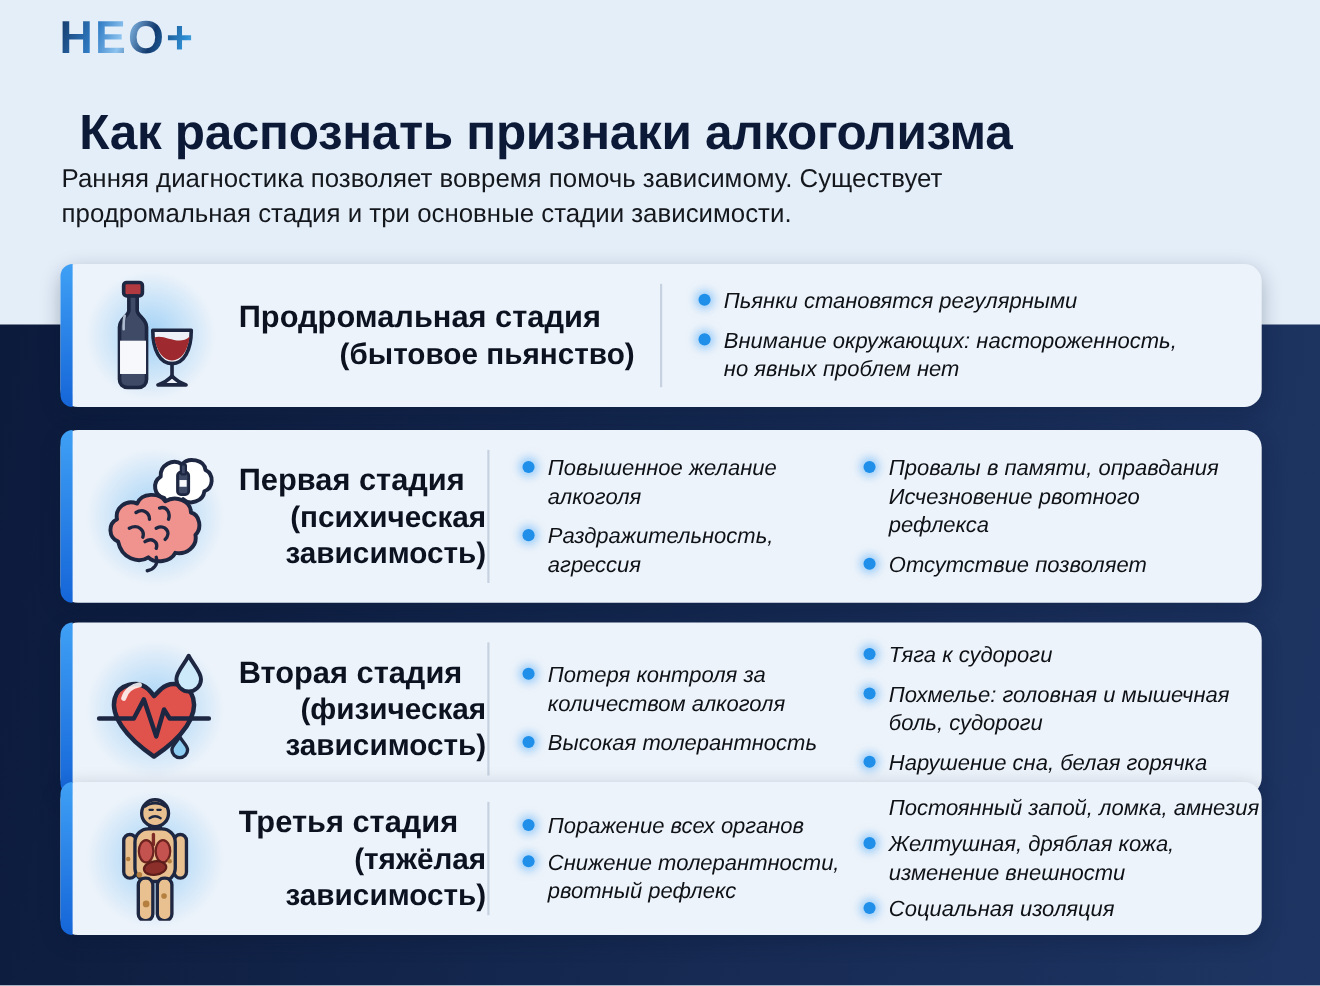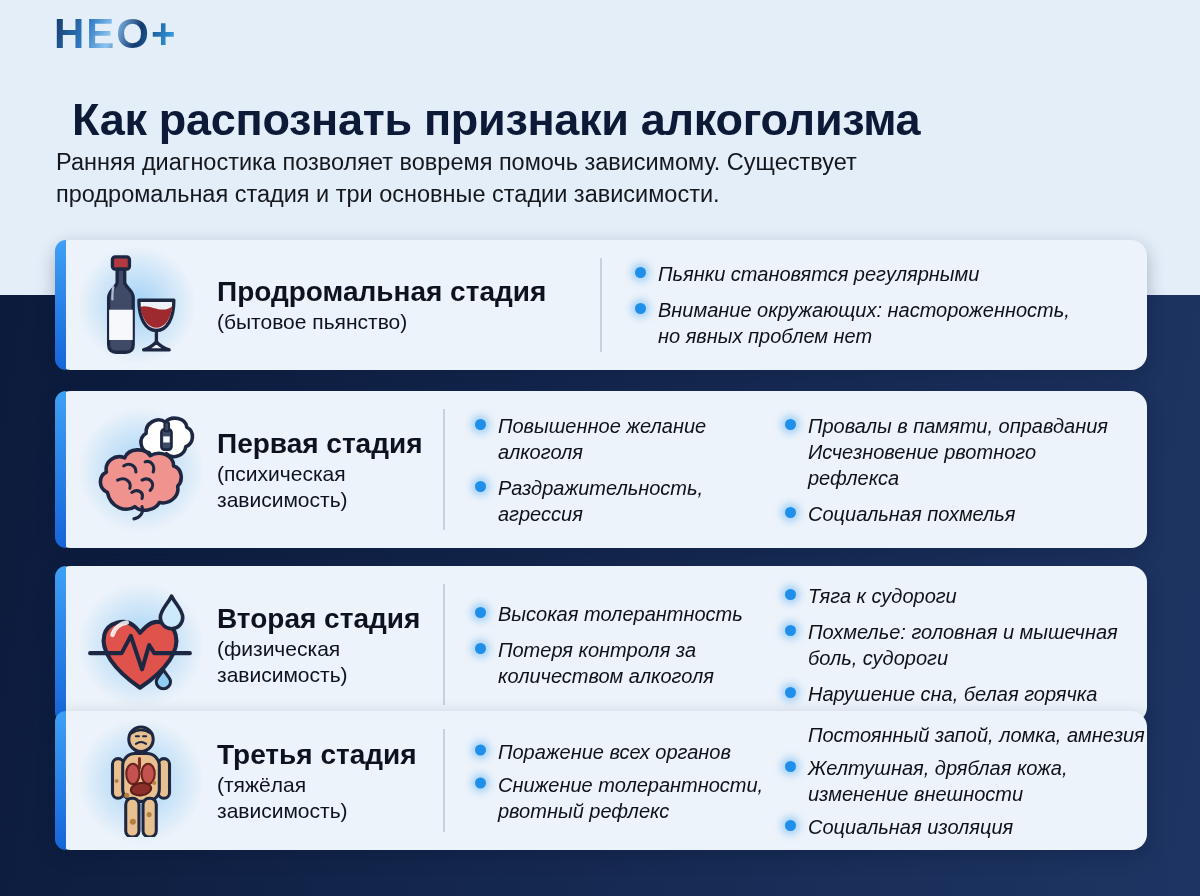--- a/index.html
+++ b/index.html
@@ -24,21 +24,21 @@
   .c4{top:711px;height:139px;}
 
   .icon-wrap{position:absolute;left:30px;top:50%;transform:translateY(-50%);width:112px;height:112px;}
   .icon-wrap::before{content:"";position:absolute;inset:-10px;
     background:radial-gradient(circle,rgba(140,200,245,.8) 0%,rgba(140,200,245,0) 68%);}
   .icon-wrap svg{position:relative;width:100%;height:100%;}
   .c1 .icon-wrap{width:104px;height:104px;}
 
   .titleblock{position:absolute;left:162px;top:50%;transform:translateY(-50%);}
   .card-title{font-size:28px;font-weight:800;color:#0d1220;line-height:1.25;}
-  .card-sub{font-size:21px;font-weight:400;color:#0d1220;line-height:1.25;white-space:pre-line;}
+  .card-sub{font-size:27px;font-weight:700;color:#0d1220;line-height:1.25;white-space:pre-line;text-align:right;}
 
   .vdivider{position:absolute;top:18px;bottom:18px;width:2px;background:#c6d2e0;}
   .c1 .vdivider{left:545px;}
   .c2 .vdivider,.c3 .vdivider,.c4 .vdivider{left:388px;}
 
   .col{position:absolute;top:50%;transform:translateY(-50%);list-style:none;margin:0;padding:0;font-style:italic;}
   .col li{display:flex;align-items:flex-start;gap:12px;margin:10px 0;}
   .c4 li{margin:7px 0;}
   .dot{flex:0 0 auto;width:11px;height:11px;border-radius:50%;background:#1f8fe9;margin-top:6px;
     box-shadow:0 0 9px 3px rgba(70,165,250,.55);}
@@ -128,21 +128,21 @@
     </ul>
     <ul class="col colB">
       <li>
           <span class="dot"></span>
           <span class="btext">Провалы в памяти, оправдания
 Исчезновение рвотного
 рефлекса</span>
         </li>
       <li>
           <span class="dot"></span>
-          <span class="btext">Социальная похмелья</span>
+          <span class="btext">Отсутствие позволяет</span>
         </li>
     </ul>
   </div>
 
   <div class="card c3">
     <div class="icon-wrap">
       <svg viewBox="0 0 110 110">
         <g stroke="#1e2742" stroke-width="4" stroke-linejoin="round" stroke-linecap="round">
           <path d="M54 97 C28 79 15 60 19 45 C22 33 39 28 49 37 C52 40 54 43 54 43 C54 43 57 40 60 37 C70 28 86 33 89 45 C93 60 81 79 54 97 Z" fill="#e0534d"></path>
           <path d="M27 45 C29 38 35 34 41 33" stroke="#ffffff" stroke-width="4.5" fill="none" opacity="0.85"></path>
@@ -154,26 +154,26 @@
     </div>
     <div class="titleblock" style="width:225px">
       <div class="card-title">Вторая стадия</div>
       <div class="card-sub">(физическая
 зависимость)</div>
     </div>
     <div class="vdivider"></div>
     <ul class="col colA">
       <li>
           <span class="dot"></span>
-          <span class="btext">Высокая толерантность</span>
-        </li>
-      <li>
-          <span class="dot"></span>
           <span class="btext">Потеря контроля за
 количеством алкоголя</span>
+        </li>
+      <li>
+          <span class="dot"></span>
+          <span class="btext">Высокая толерантность</span>
         </li>
     </ul>
     <ul class="col colB">
       <li>
           <span class="dot"></span>
           <span class="btext">Тяга к судороги</span>
         </li>
       <li>
           <span class="dot"></span>
           <span class="btext">Похмелье: головная и мышечная

